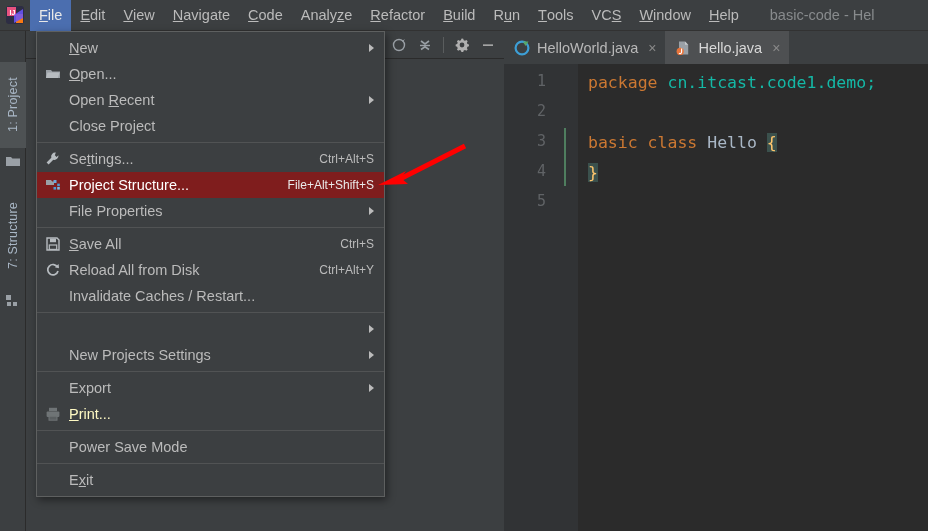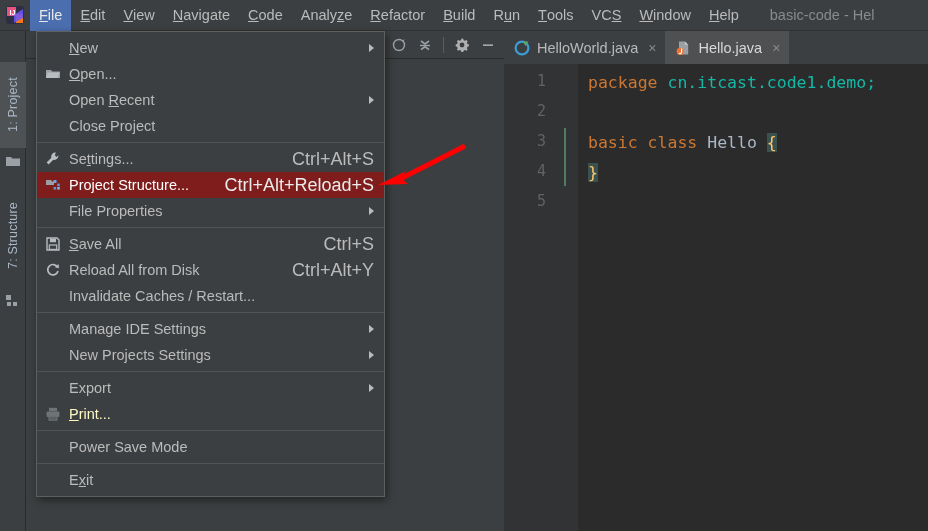--- a/index.html
+++ b/index.html
@@ -92,21 +92,21 @@
     display: flex; align-items: center;
     color: #bbbbbb; font-size: 14.5px;
     padding-left: 32px; padding-right: 10px;
     white-space: nowrap; cursor: default;
   }
   .mi.sel { background: #7f1d1d; color: #ffffff; }
   .mi.disabled { color: #fef9c3; }
   .mi u { text-decoration: underline; text-underline-offset: 1px; }
   .mi .label { flex: 0 0 auto; }
   .mi .accel {
-    margin-left: auto; color: #bbbbbb; font-size: 18px; padding-left: 24px; text-align: center;
+    margin-left: auto; color: #bbbbbb; font-size: 12px; padding-left: 24px; text-align: center;
   }
   .mi.sel .accel { color: #eaeaea; }
   .mi .arrow {
     margin-left: auto; width: 0; height: 0;
     border-left: 5px solid #bbbbbb;
     border-top: 4px solid transparent;
     border-bottom: 4px solid transparent;
   }
   .mi .mi-icon {
     position: absolute; left: 8px; top: 50%; transform: translateY(-50%);
@@ -327,21 +327,21 @@
         <span class="mi-icon">
           <svg width="16" height="16" viewBox="0 0 16 16">
             <path d="M1 3h5l1.2 1.5H9V8H1Z" fill="#9aa0a6"></path>
             <rect x="8.5" y="3" width="3" height="3" fill="#6fa8dc"></rect>
             <rect x="12.2" y="6.6" width="2.6" height="2.6" fill="#4f9ad6"></rect>
             <rect x="8.5" y="10" width="2.6" height="2.6" fill="#4f9ad6"></rect>
             <rect x="12.2" y="10" width="2.6" height="2.6" fill="#7fb9e0"></rect>
           </svg>
         </span>
         <span class="label">Project Structure...</span>
-        <span class="accel">Ctrl+Alt+Reload+S</span>
+        <span class="accel">File+Alt+Shift+S</span>
       </div>
       <div class="mi">
         <span class="label">File Properties</span>
         <span class="arrow"></span>
       </div>
       <div class="msep"></div>
       <div class="mi">
         <span class="mi-icon">
           <svg width="16" height="16" viewBox="0 0 16 16">
             <path d="M2 2h10l2 2v10H2Z" fill="none" stroke="#b7bcc0" stroke-width="1.4"></path>
@@ -360,21 +360,20 @@
           </svg>
         </span>
         <span class="label">Reload All from Disk</span>
         <span class="accel">Ctrl+Alt+Y</span>
       </div>
       <div class="mi">
         <span class="label">Invalidate Caches / Restart...</span>
       </div>
       <div class="msep"></div>
       <div class="mi">
-        <span class="label">Manage IDE Settings</span>
         <span class="arrow"></span>
       </div>
       <div class="mi">
         <span class="label">New Projects Settings</span>
         <span class="arrow"></span>
       </div>
       <div class="msep"></div>
       <div class="mi">
         <span class="label">Export</span>
         <span class="arrow"></span>

